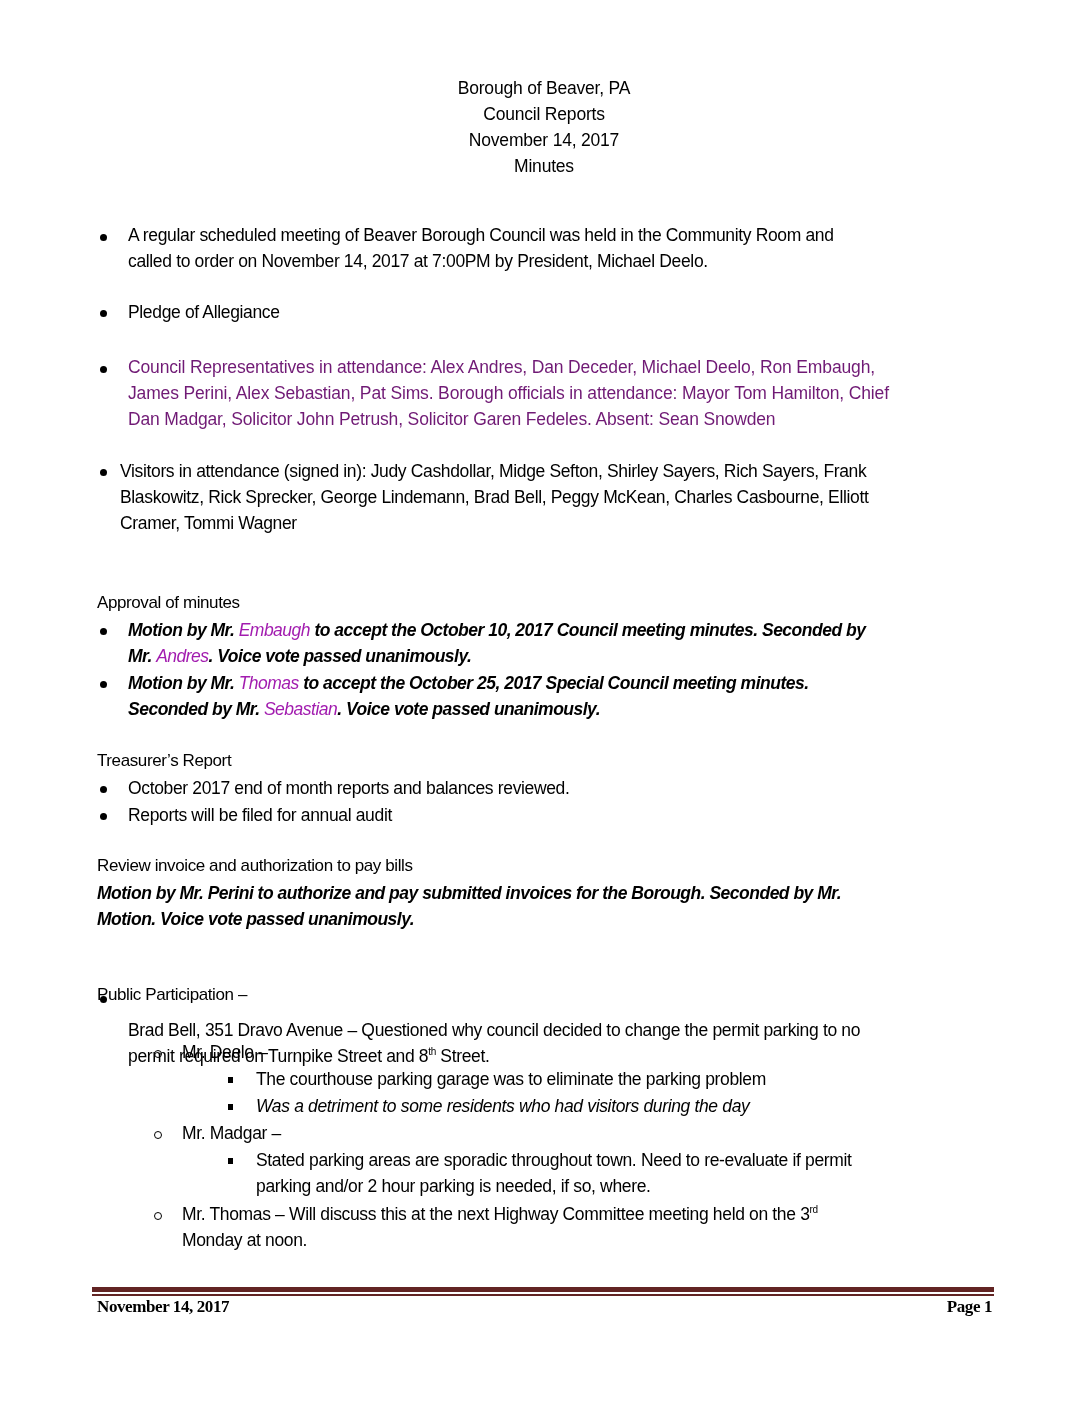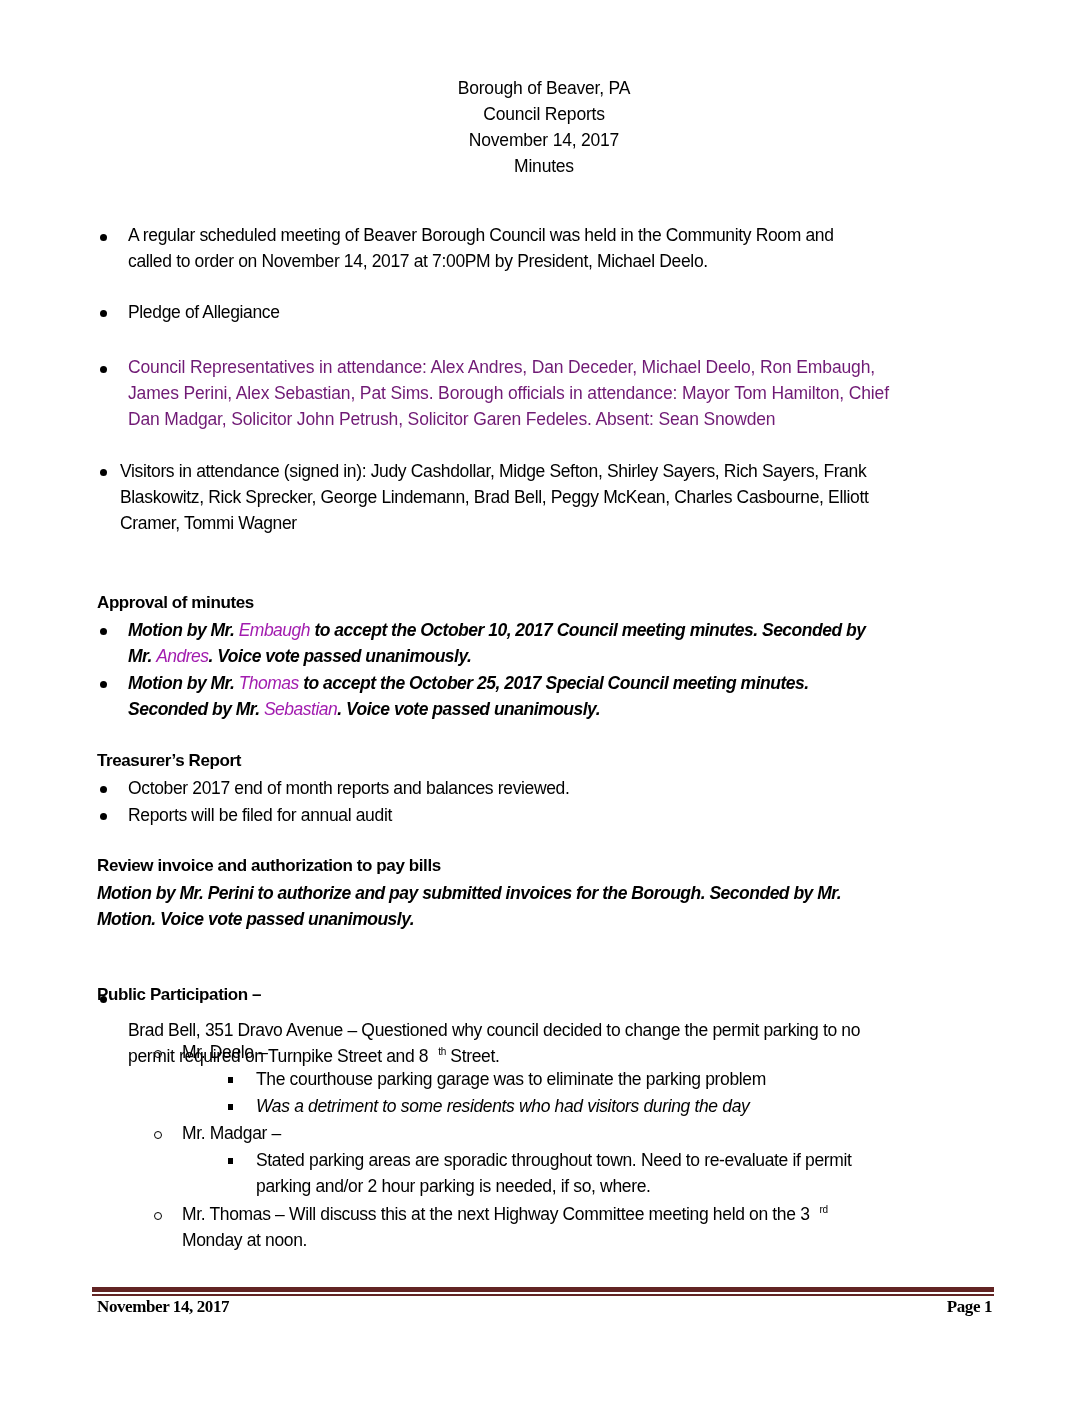--- a/index.html
+++ b/index.html
@@ -7,24 +7,24 @@
          font-family: "Liberation Sans", sans-serif; color: #000; }
   .page { position: absolute; left: 0; top: 0; width: 1088px; height: 1408px; }
   .title-block { position: absolute; top: 75px; left: 0; width: 1088px; text-align: center;
                  font-size: 17.5px; line-height: 26px; letter-spacing: -0.2px; }
   .abs { position: absolute; }
   .para { font-size: 17.5px; line-height: 26px; letter-spacing: -0.35px; }
   .bullet { position: absolute; width: 7px; height: 7px; border-radius: 50%; background: #000; }
   .circle { position: absolute; width: 8px; height: 8px; border-radius: 50%; border: 1.3px solid #000; box-sizing: border-box; }
   .square { position: absolute; width: 5px; height: 6px; background: #000; }
   .gray { color: #701a75; letter-spacing: -0.15px; }
-  .heading { font-weight: bold; font-size: 17px; letter-spacing: -0.4px; }
+  .heading { font-weight: normal; font-size: 17px; letter-spacing: -0.4px; }
   .bi { font-weight: bold; font-style: italic; letter-spacing: -0.5px; }
   .nm { font-weight: normal; color: #a21caf; }
-  sup { font-size: 10px; line-height: 0; vertical-align: 7px; padding-left: 10px; }
+  sup { font-size: 10px; line-height: 0; vertical-align: 7px; }
   .rule-thick { position: absolute; left: 92px; width: 902px; top: 1287px; height: 5px; background: #622423; }
   .rule-thin { position: absolute; left: 92px; width: 902px; top: 1294px; height: 1.5px; background: #622423; }
   .footer { position: absolute; top: 1297px; font-family: "Liberation Serif", serif; font-weight: bold;
             font-size: 17px; letter-spacing: -0.4px; }
 </style>
 </head>
 <body>
 
 <div class="page">
 

